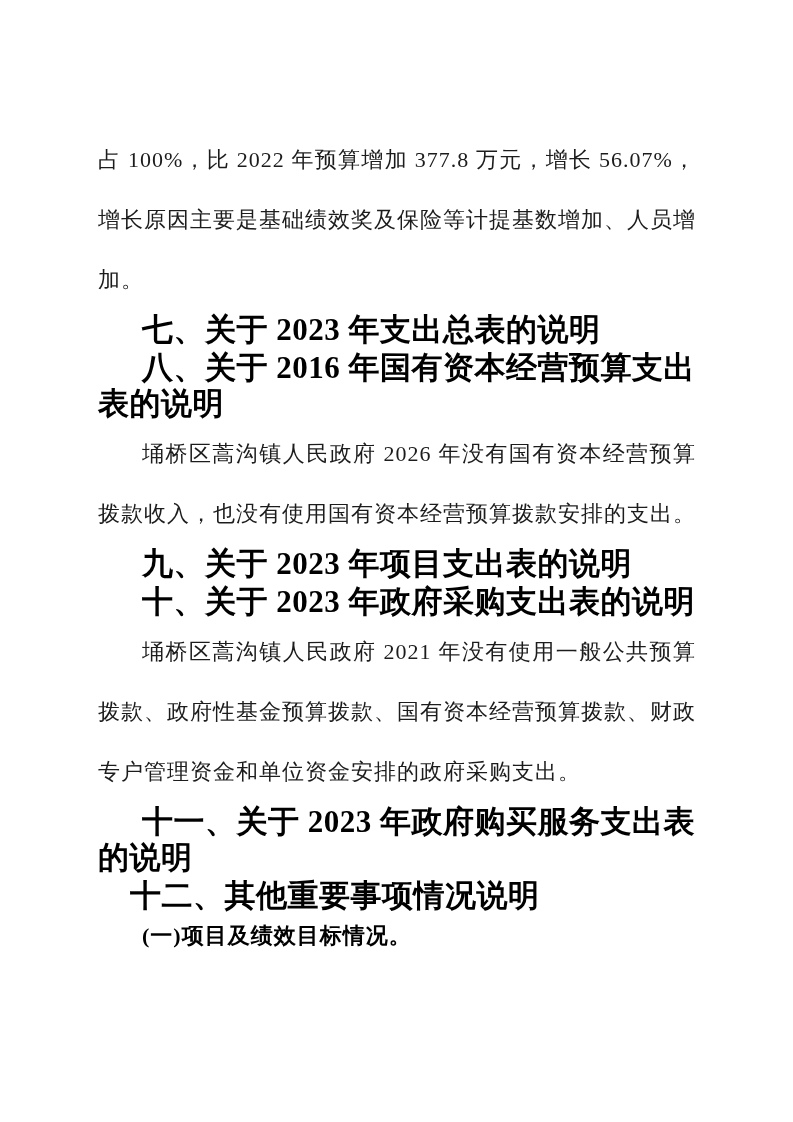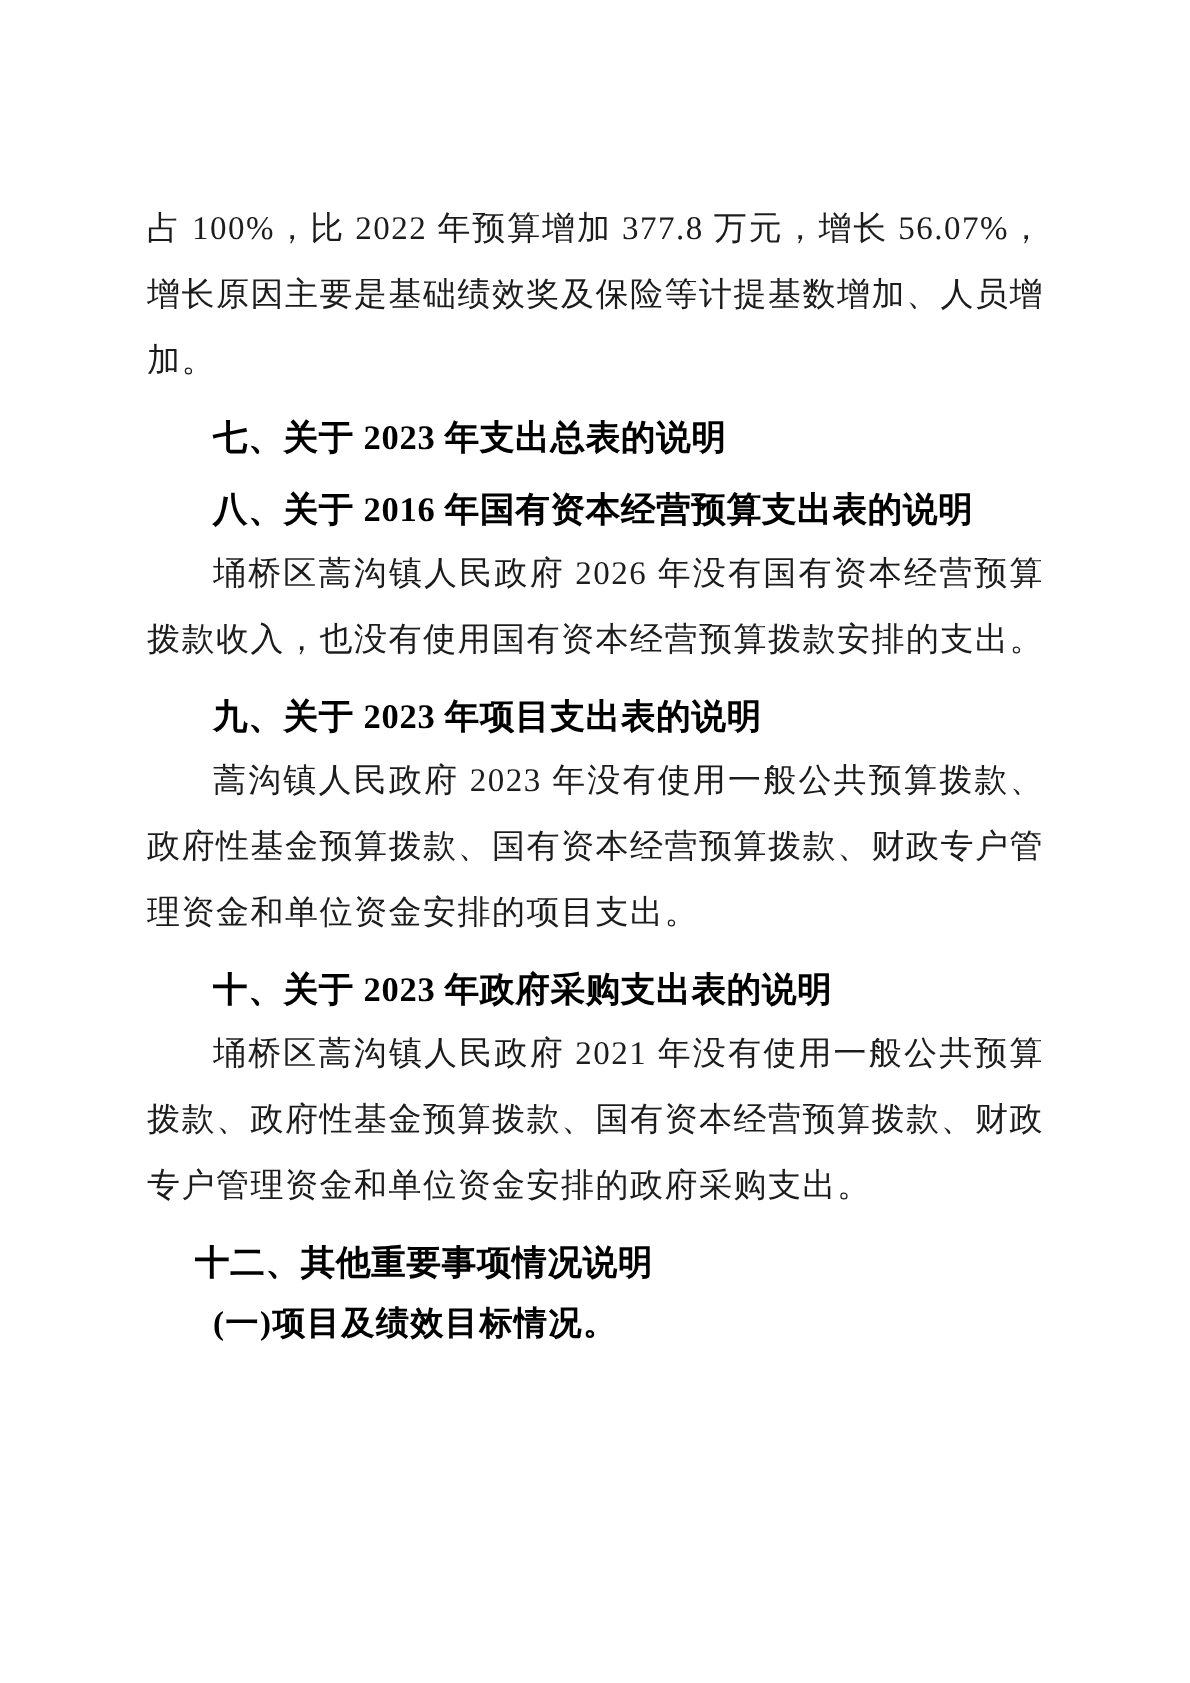--- a/index.html
+++ b/index.html
@@ -20,34 +20,34 @@
     left: 98px;
     top: 130px;
     width: 598px;
   }
   .block {
     margin: 0;
     padding: 0;
   }
   .body-text {
     font-size: 22px;
-    line-height: 44px;
+    line-height: 60px;
     text-align: justify;
     text-justify: inter-ideograph;
     letter-spacing: 1px;
     color: #1c1c1c;
   }
   .body-text.indent {
     text-indent: 44px;
   }
   .heading {
-    font-size: 23px;
+    font-size: 31px;
     font-weight: bold;
     line-height: 36px;
-    margin-top: 12px;
+    margin-top: 2px;
     margin-bottom: 2px;
     text-indent: 44px;
     color: #000000;
     letter-spacing: 0.5px;
   }
   .heading.level-outdent {
     text-indent: 32px;
   }
   .subheading {
     font-size: 22px;
@@ -68,25 +68,25 @@
 
   <h3 class="block heading">七、关于 2023 年支出总表的说明</h3>
 
 
   <h3 class="block heading">八、关于 2016 年国有资本经营预算支出表的说明</h3>
 
   <p class="block body-text indent">埇桥区蒿沟镇人民政府 2026 年没有国有资本经营预算拨款收入，也没有使用国有资本经营预算拨款安排的支出。</p>
 
   <h3 class="block heading">九、关于 2023 年项目支出表的说明</h3>
 
-  <p class="block body-text indent">蒿沟镇人民政府 2023 年没有使用一般公共预算拨款、政府性基金预算拨款、国有资本经营预算拨款、财政专户管理资金和单位资金安排的项目支出。</p>
 
   <h3 class="block heading">十、关于 2023 年政府采购支出表的说明</h3>
 
   <p class="block body-text indent">埇桥区蒿沟镇人民政府 2021 年没有使用一般公共预算拨款、政府性基金预算拨款、国有资本经营预算拨款、财政专户管理资金和单位资金安排的政府采购支出。</p>
 
+  <h3 class="block heading">十一、关于 2023 年政府购买服务支出表的说明</h3>
 
 
   <h3 class="block heading level-outdent">十二、其他重要事项情况说明</h3>
 
   <p class="block subheading">(一)项目及绩效目标情况。</p>
 
 </div>
 
 </body></html>

